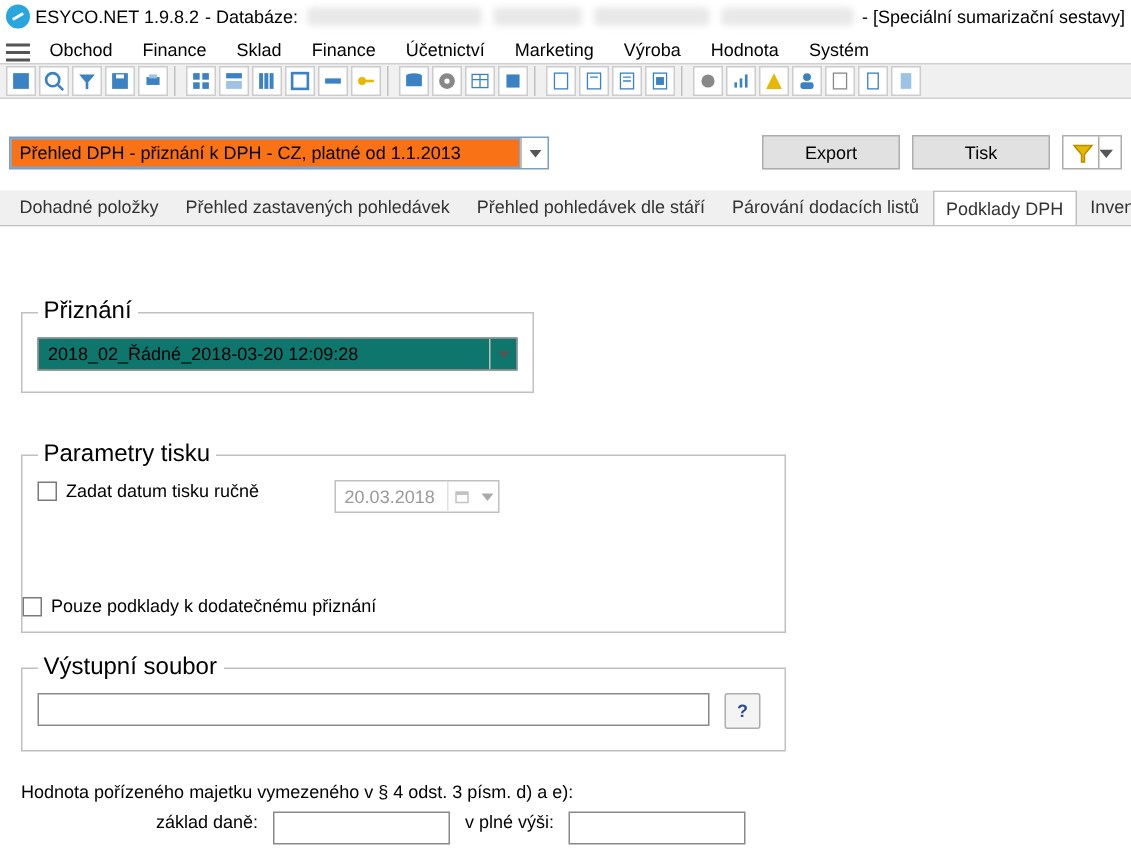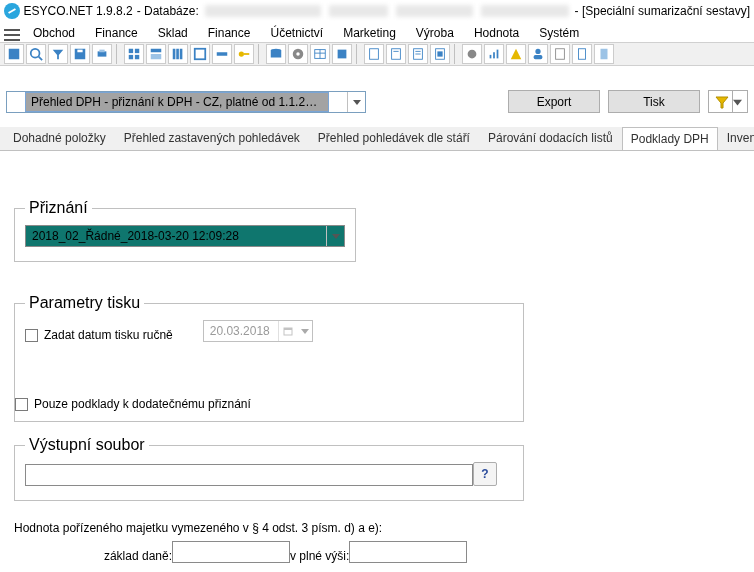--- a/index.html
+++ b/index.html
@@ -21,21 +21,21 @@
 
   
   .toolbar { height:24px; background:#f0f0f0; border-top:1px solid #d0d0d0; border-bottom:1px solid #d0d0d0; display:flex; align-items:center; padding:0 4px; gap:2px; }
   .tbtn { width:20px; height:20px; background:#fff; border:1px solid #ccc; display:flex; align-items:center; justify-content:center; }
   .tbtn svg { width:14px; height:14px; }
   .tsep { width:4px; height:20px; border-left:1px solid #c0c0c0; margin:0 2px; }
 
   
   .filterbar { margin-top:20px; padding:4px 6px; display:flex; align-items:center; gap:8px; }
   .maincombo { width:360px; height:22px; border:1px solid #7a9fbf; background:#fff; display:flex; align-items:center; }
-  .maincombo .sel { flex:1; background:#a3a3a3; color:#000; padding:2px 5px; border:1px solid #7aa5d6; margin:18px; white-space:nowrap; overflow:hidden; text-overflow:ellipsis; }
+  .maincombo .sel { flex:1; background:#f97316; color:#000; padding:2px 5px; border:1px solid #7aa5d6; margin:0; white-space:nowrap; overflow:hidden; text-overflow:ellipsis; }
   .maincombo .drop { width:18px; height:100%; display:flex; align-items:center; justify-content:center; border-left:1px solid #c0c0c0; }
   .drop svg { width:8px; height:8px; }
   .btn { width:92px; height:23px; background:#e1e1e1; border:1px solid #adadad; display:flex; align-items:center; justify-content:center; cursor:default; }
   .iconbtn { width:28px; height:23px; background:#fff; border:1px solid #adadad; display:flex; align-items:center; justify-content:center; }
   .iconbtn svg { width:16px; height:16px; }
   .iconbtn .drop-part { width:10px; height:100%; border-left:1px solid #adadad; display:flex; align-items:center; justify-content:center; margin-left:2px; }
   .iconbtn.split { width:40px; }
 
   
   .tabstrip { margin-top:10px; height:24px; background:#f0f0f0; display:flex; align-items:flex-end; padding:0 4px; border-bottom:1px solid #c0c0c0; font-size:12px; gap:0; white-space:nowrap; overflow:hidden; }
@@ -54,21 +54,21 @@
 
   .chk { display:flex; align-items:center; gap:6px; }
   .chk .box { width:13px; height:13px; border:1px solid #7a7a7a; background:#fff; }
 
   .datebox { display:inline-flex; align-items:center; border:1px solid #c0c0c0; height:22px; background:#fff; color:#9a9a9a; }
   .datebox .val { padding:2px 6px; width:74px; }
   .datebox .cal { width:20px; height:100%; display:flex; align-items:center; justify-content:center; border-left:1px solid #e0e0e0; }
   .datebox .cal svg { width:10px; height:10px; opacity:.5; }
   .datebox .drop { width:14px; display:flex; align-items:center; justify-content:center; }
 
-  .row { display:flex; align-items:flex-end; }
+  .row { display:flex; align-items:flex-start; gap:10px; }
   .textinput { height:22px; border:1px solid #8a8a8a; background:#fff; padding:2px 4px; }
 
   .helpbtn { width:24px; height:24px; border:1px solid #adadad; border-radius:2px; display:flex; align-items:center; justify-content:center; font-weight:bold; color:#2a4b9b; background:#f4f4f4; }
   .lbl-right { text-align:right; }
 
 </style>
 </head>
 <body>
 
 <div class="titlebar">

